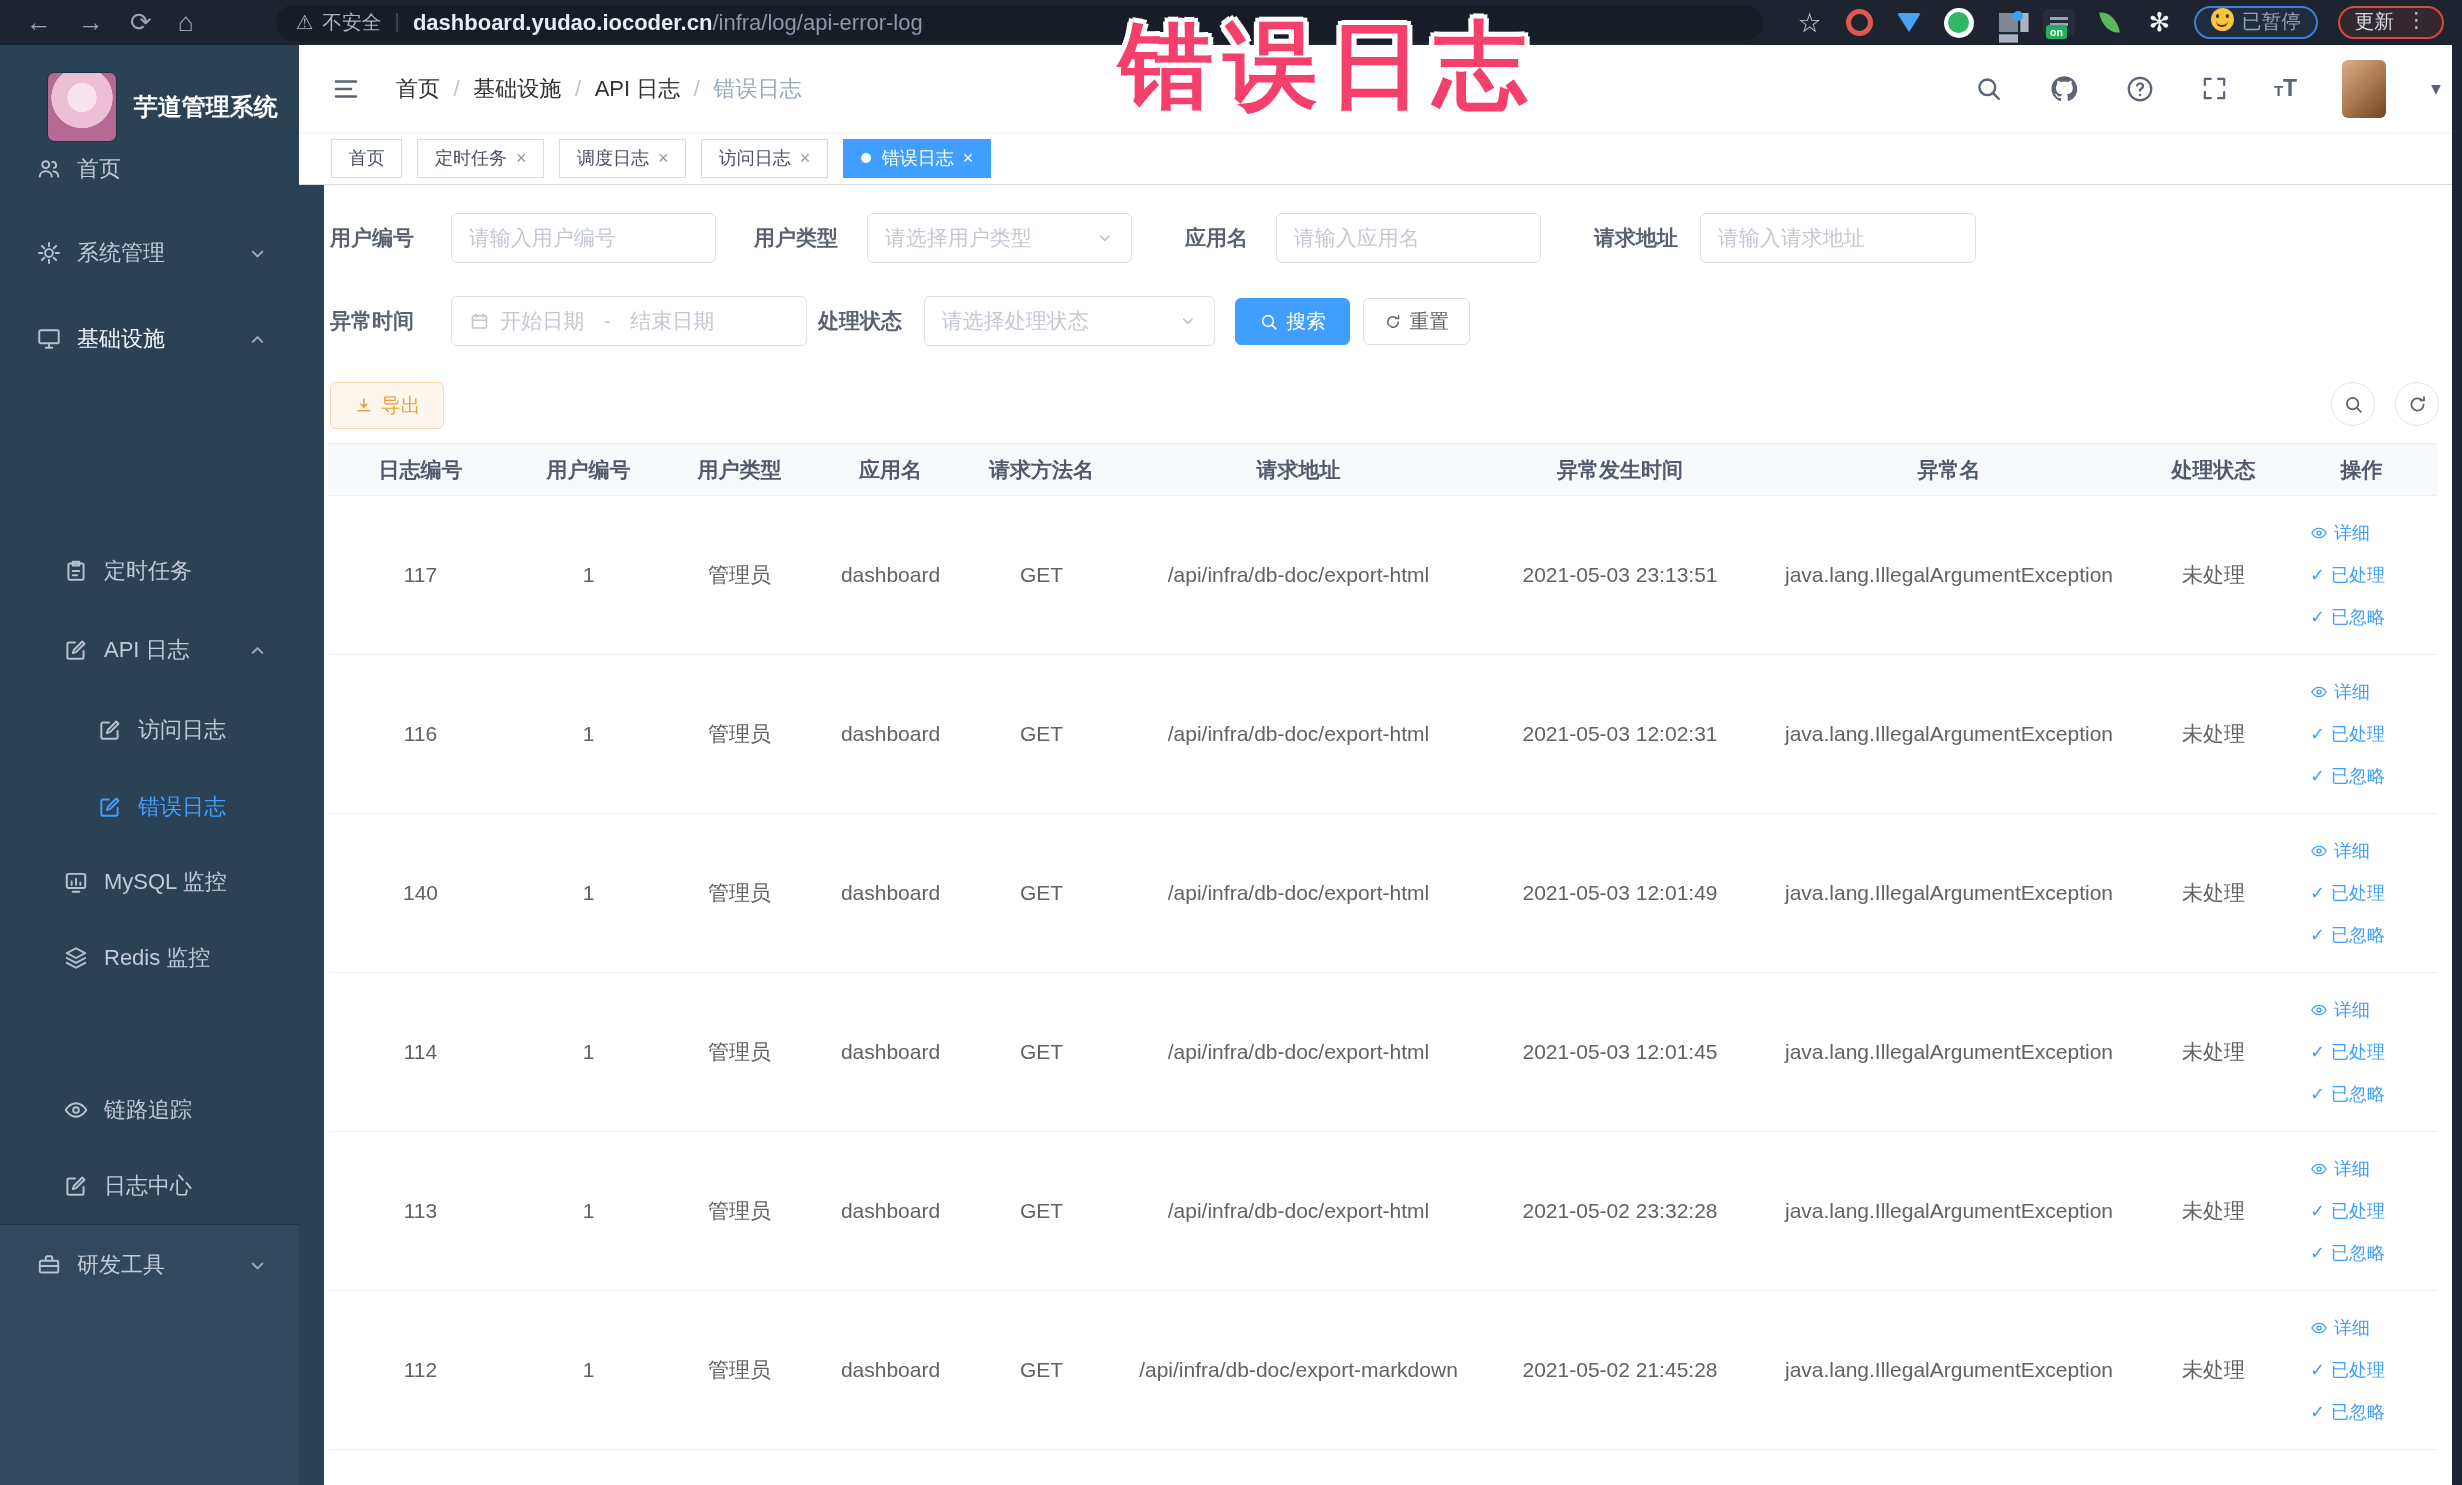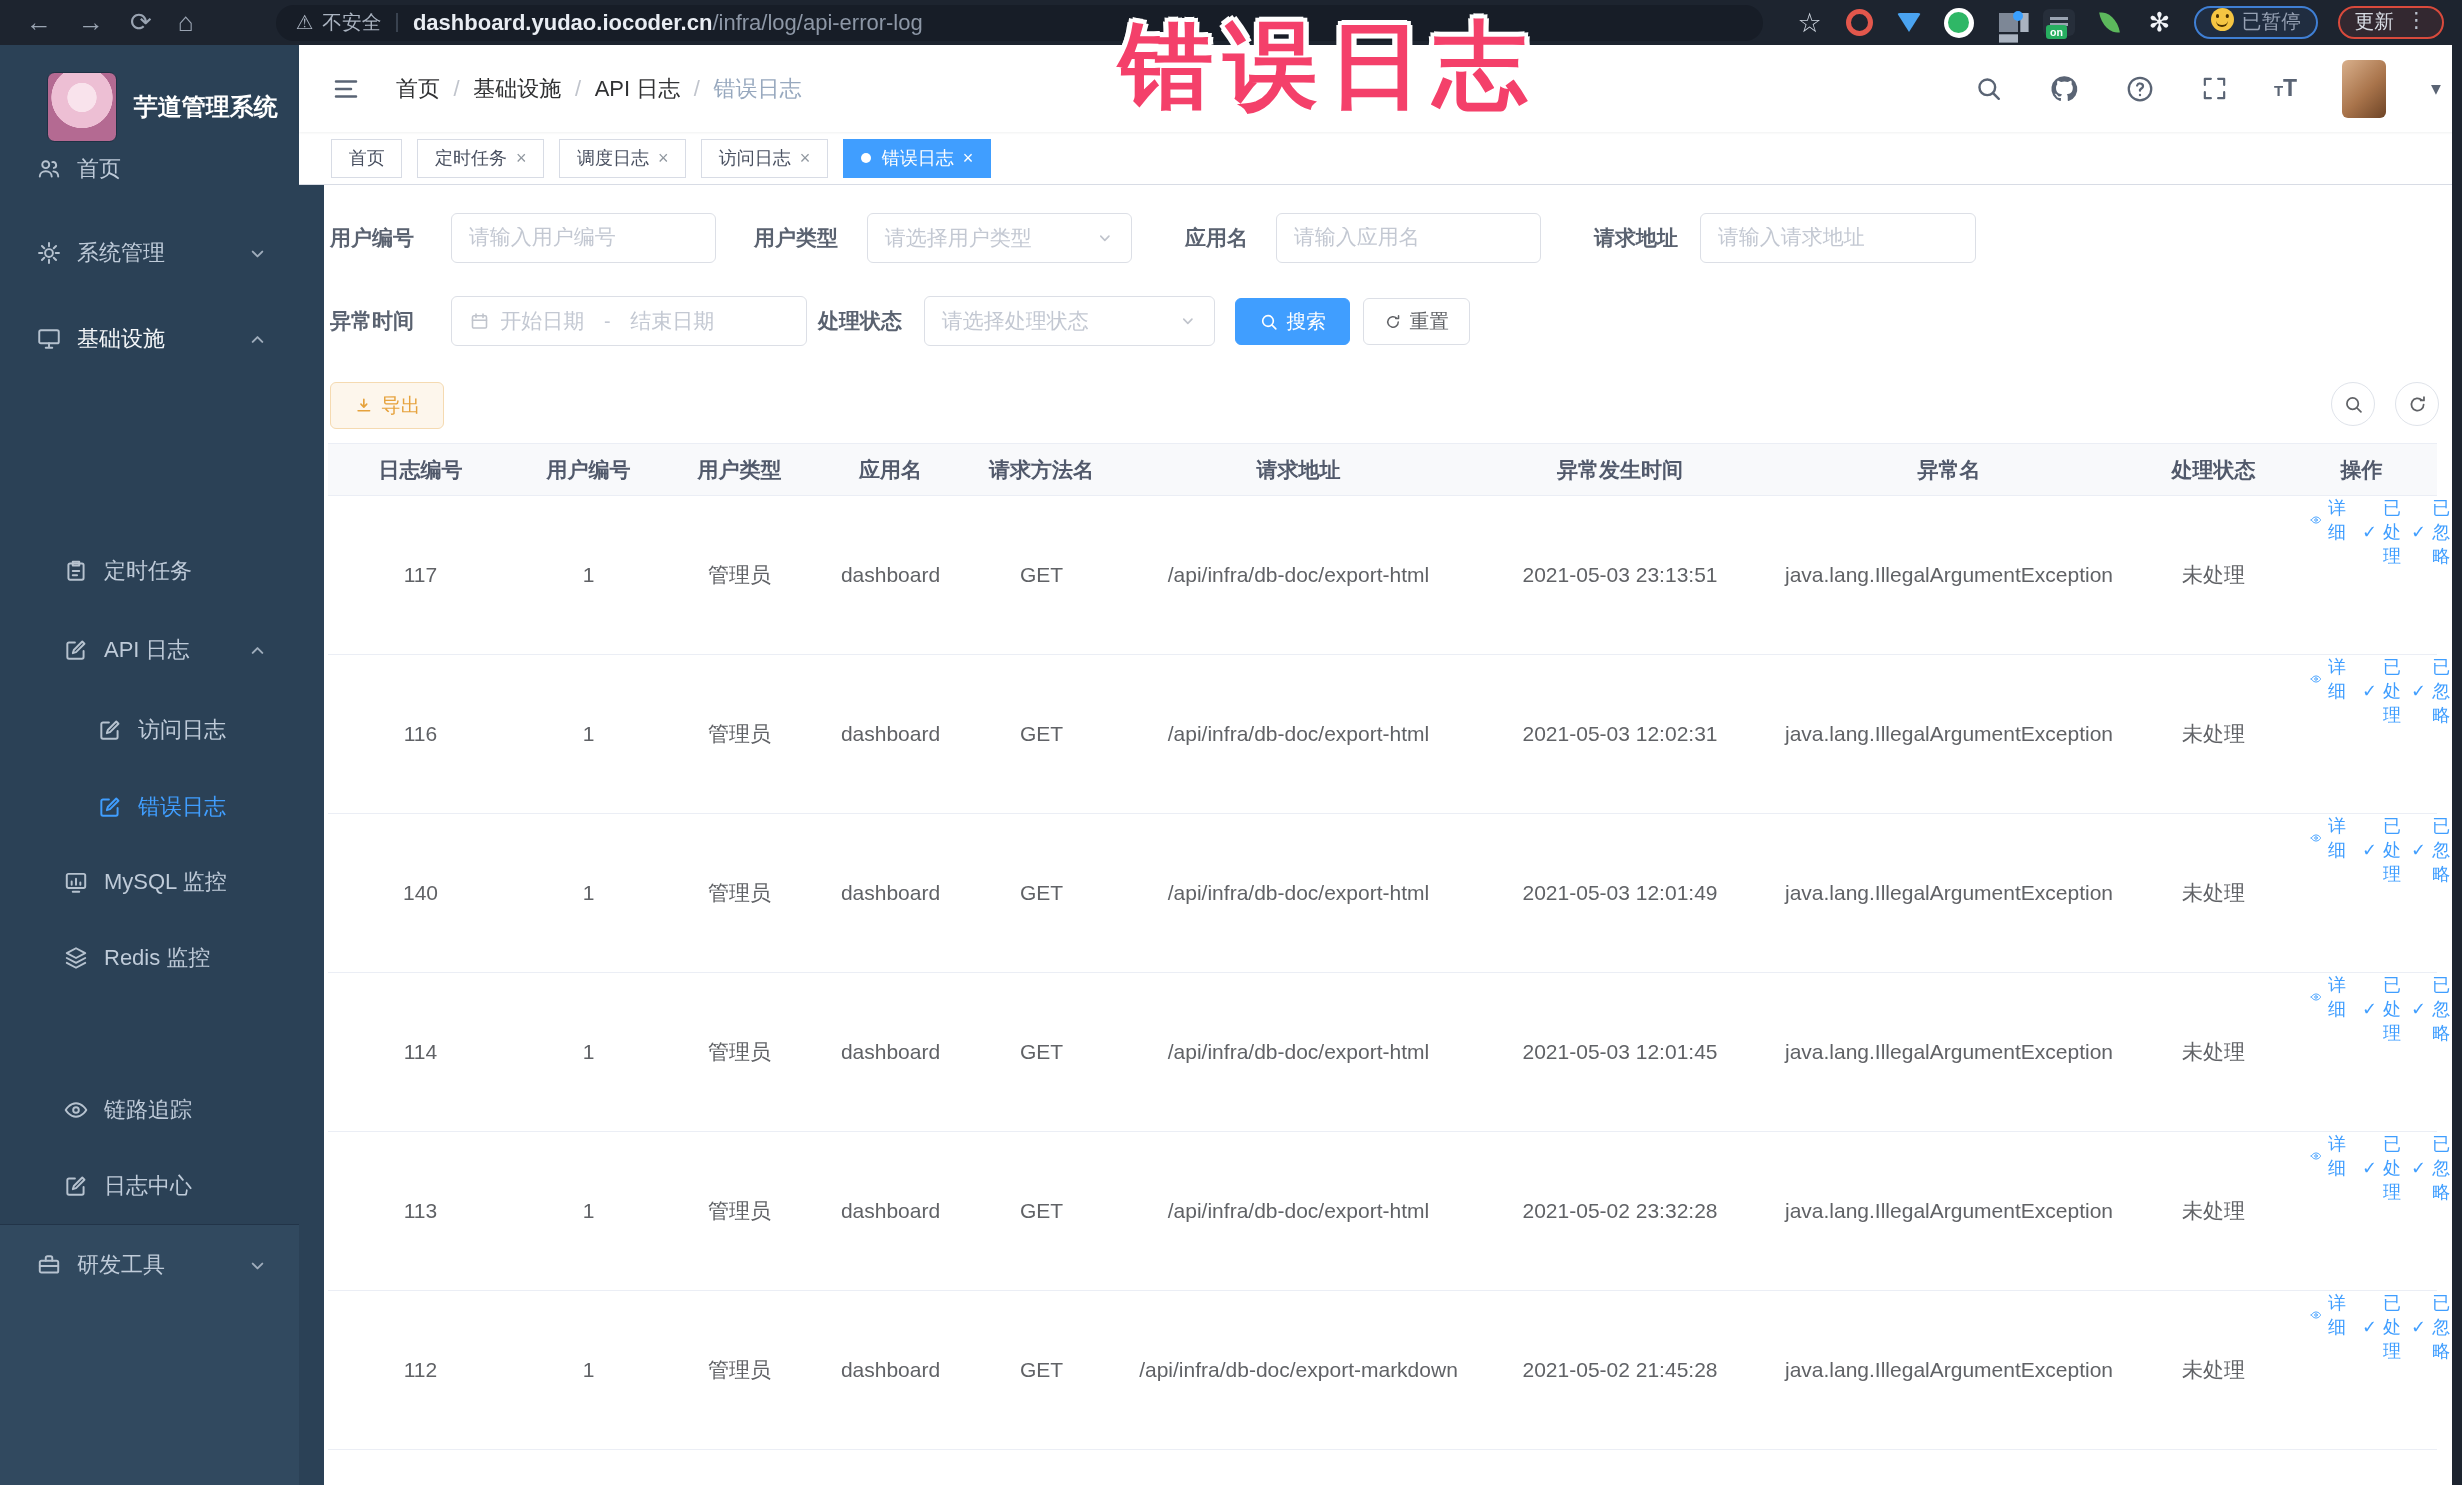--- a/index.html
+++ b/index.html
@@ -86,42 +86,42 @@
   .tab:first-child { margin-left:32px; }
   .tab .x { font-size:18px; color:#90979f; }
   .tab.active { background:#409eff; border-color:#409eff; color:#fff; }
   .tab.active::before { content:""; width:10.6px; height:10.6px; border-radius:50%; background:#fff; margin-right:1.5px; }
   .tab.active .x { color:#fff; }
 
   
   .filters { position:absolute; left:330px; top:185px; width:2119px; height:227px; z-index:4; }
   .f-label { position:absolute; height:50px; line-height:50px; font-size:21px; font-weight:600; color:#5a6270; }
   .f-box { position:absolute; height:50px; border:1.5px solid #dcdfe6; border-radius:6px; background:#fff; display:flex; align-items:center; padding:0 16.7px; }
-  .f-box input { border:none; outline:none; width:100%; font-size:21px; color:#606266; background:transparent; font-family:Liberation Mono, monospace; }
+  .f-box input { border:none; outline:none; width:100%; font-size:21px; color:#606266; background:transparent; font-family:Liberation Sans, sans-serif; }
   .f-box input::placeholder { color:#c3c8d2; }
   .ph { color:#c3c8d2; font-size:21px; flex:1; }
   .sel-arrow { color:#c0c4cc; }
   .d-ph { color:#c3c8d2; font-size:21px; }
   .d-sep { color:#c3c8d2; font-size:19.7px; margin:0 19.7px; }
   .btn { position:absolute; height:47px; border-radius:6px; display:flex; align-items:center; justify-content:center; gap:7.6px; font-size:19.7px; cursor:default; }
   .btn-primary { background:#409eff; border:1.5px solid #409eff; color:#fff; }
   .btn-plain { background:#fff; border:1.5px solid #dcdfe6; color:#606266; }
 
   
   .btn-export { position:absolute; left:330px; top:382px; width:114px; height:47px; border-radius:6px; background:#fdf6ec; border:1.5px solid #f5dab1; color:#e6a23c; display:flex; align-items:center; justify-content:center; gap:7.6px; font-size:19.7px; z-index:4; }
   .circle-btn { position:absolute; top:382px; width:44px; height:44px; border-radius:50%; border:1.5px solid #dfe3ea; background:#fff; display:flex; align-items:center; justify-content:center; color:#606266; z-index:4; }
 
   
   .table { position:absolute; left:328px; top:443px; width:2109px; z-index:3; }
   .t-head { display:flex; height:53px; align-items:center; background:#f8f9fb; border-top:0.8px solid #ebeef5; border-bottom:0.8px solid #ebeef5; font-size:21px; font-weight:700; color:#51596b; }
   .t-row { display:flex; height:159px; align-items:center; border-bottom:0.8px solid #ebeef5; font-size:21px; color:#606266; background:#fff; }
   .tc { text-align:center; overflow:hidden; white-space:nowrap; }
   .c1{width:185px;} .c2{width:151px;} .c3{width:151px;} .c4{width:151px;} .c5{width:151px;}
   .c6{width:363px;} .c7{width:280px;} .c8{width:378px;} .c9{width:151px;} .c10{width:145px;}
-  .col-actions { display:flex; justify-content:space-between; align-items:flex-start; gap:10px; padding-left:21px; height:100%; }
+  .col-actions { display:flex; flex-direction:column; justify-content:center; align-items:flex-start; gap:18px; padding-left:21px; height:100%; }
   .act-link { display:flex; align-items:center; gap:6px; color:#409eff; font-size:18px; cursor:default; }
   .act-link .ck { font-size:18px; }
 
   
   .annotation { position:absolute; left:1119px; top:3px; z-index:60; font-size:94px; font-weight:bold; letter-spacing:10.6px; color:#f4406a;
     text-shadow:-3.8px -3.8px 0 #fff,3.8px -3.8px 0 #fff,-3.8px 3.8px 0 #fff,3.8px 3.8px 0 #fff,-5.3px 0 0 #fff,5.3px 0 0 #fff,0 -5.3px 0 #fff,0 5.3px 0 #fff; }
 </style>
 </head>
 <body>
 

